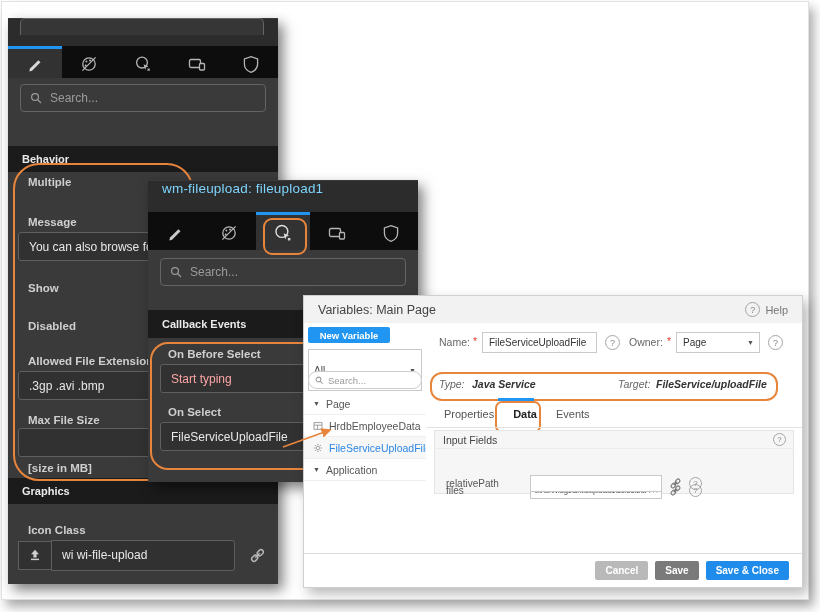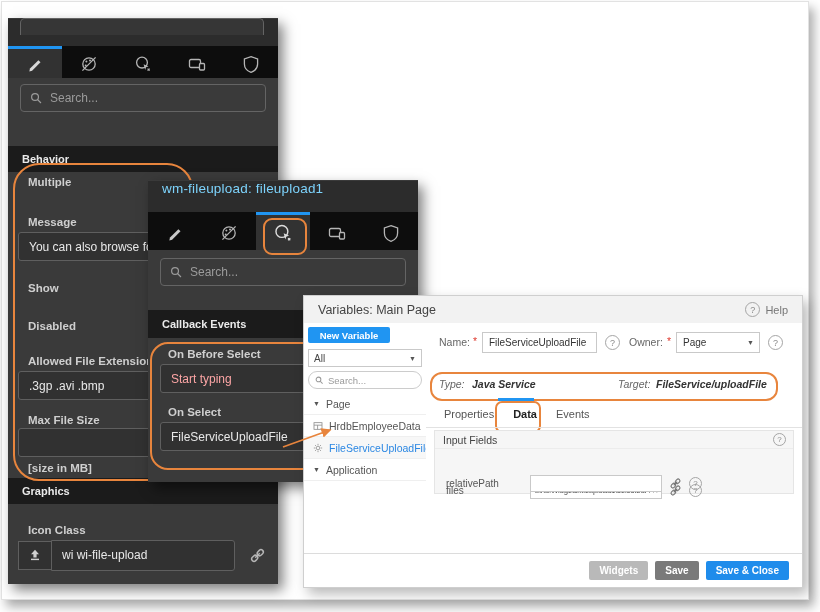--- a/index.html
+++ b/index.html
@@ -30,21 +30,21 @@
         border:1px solid #cfcfcf;box-shadow:5px 6px 12px rgba(0,0,0,.28);box-sizing:border-box;}
   .v-header{position:absolute;left:0;right:0;top:0;height:27px;background:#f2f2f2;border-bottom:1px solid #dcdcdc;
             display:flex;align-items:center;justify-content:space-between;padding:0 14px;color:#444;font-size:12.5px;}
   .v-help{display:flex;align-items:center;gap:5px;color:#777;font-size:11px;}
   .qmark{width:13px;height:13px;border:1px solid #a5a5a5;border-radius:50%;color:#8a8a8a;font-size:9px;
          display:inline-flex;align-items:center;justify-content:center;flex:none;}
   .v-side{position:absolute;left:0;top:27px;bottom:33px;width:122px;border-right:1px solid #e0e0e0;background:#fff;}
   .nv-btn{position:absolute;left:4px;top:4px;width:82px;height:16px;background:#2095f2;border-radius:2px;
           color:#fff;font-size:9.5px;font-weight:700;display:flex;align-items:center;justify-content:center;}
   .v-select{position:absolute;left:4px;right:4px;top:26px;height:16px;border:1px solid #c9c9c9;
-            display:flex;align-items:center;justify-content:space-between;padding:0 5px;font-size:10px;color:#444;background:#fff;}
+            display:flex;align-items:center;justify-content:space-between;padding:12px 5px;font-size:10px;color:#444;background:#fff;}
   .v-search{position:absolute;left:4px;right:4px;top:48px;height:16px;border:1px solid #cccccc;border-radius:9px;
             display:flex;align-items:center;gap:4px;padding-left:6px;font-size:9.5px;color:#9a9a9a;background:#fff;}
   .v-list{position:absolute;left:0;right:0;top:70px;}
   .v-item{height:21px;display:flex;align-items:center;gap:6px;padding-left:9px;font-size:10.5px;color:#555;
           border-bottom:1px solid #efefef;background:#fff;}
   .v-item .tri{font-size:7px;color:#555;}
   .v-item.sel{color:#2b87e3;background:#f7f7f7;}
   .v-main{position:absolute;left:122px;right:0;top:27px;bottom:33px;background:#fff;}
   .f-label{color:#666;font-size:10.5px;}
   .f-val{font-size:10.5px;color:#333;font-weight:700;}
@@ -387,21 +387,21 @@
                 <line x1="5" y1="8" x2="11" y2="8"></line>
               </g>
             </svg>
           </span>
           <span class="qmark" style="position:absolute;left:254px;width:11px;height:11px;font-size:8px;">?</span>
         </div>
       </div>
     </div>
 
     <div class="v-footer">
-      <div class="btn cancel">Widgets</div>
+      <div class="btn cancel">Cancel</div>
       <div class="btn save">Save</div>
       <div class="btn primary">Save &amp; Close</div>
     </div>
   </div>
 
   <svg width="820" height="612" style="position:absolute;left:0;top:0;z-index:40;pointer-events:none;">
     <defs>
       <marker id="ah" markerWidth="7" markerHeight="7" refX="5" refY="3.5" orient="auto">
         <polygon points="0,0.6 6,3.5 0,6.4" fill="#e8853d"></polygon>
       </marker>

